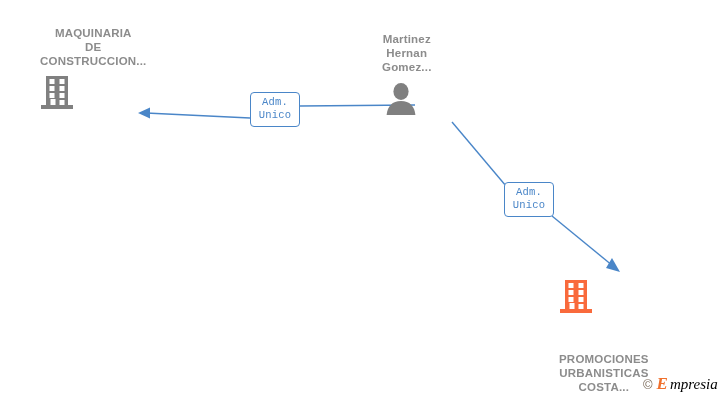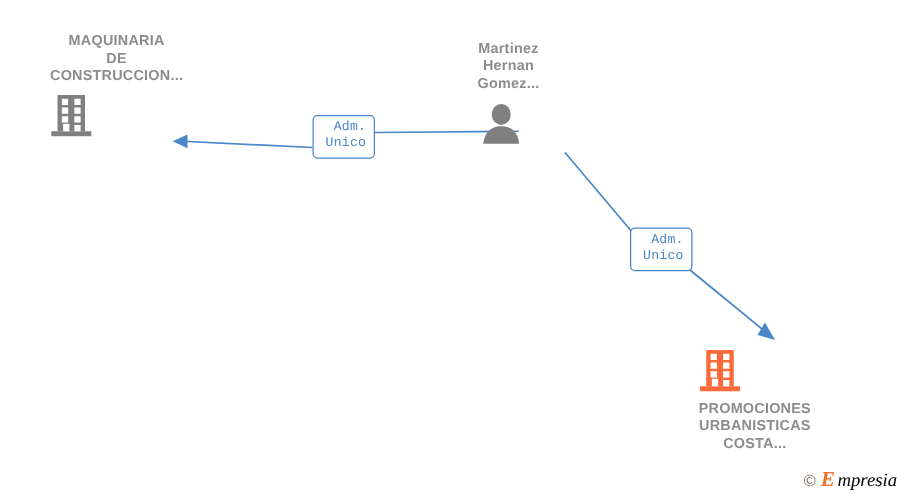--- a/index.html
+++ b/index.html
@@ -47,20 +47,21 @@
     left: 40px;
     top: 26px;
     width: 130px;
   }
   #node-maquinaria .node-icon { margin-top: 6px; }
 
   #node-promociones {
     left: 559px;
     top: 278px;
     width: 135px;
+    gap: 32px;
   }
   #node-promociones .node-label { margin-top: 6px; }
 
   
   #node-persona {
     left: 382px;
     top: 32px;
     width: 100px;
   }
   #node-persona .node-icon { margin-top: 8px; }
@@ -72,21 +73,21 @@
   .edge-label {
     position: absolute;
     box-sizing: border-box;
     background: #ffffff;
     border: 1px solid #4a86c8;
     border-radius: 4px;
     color: #4a86c8;
     font-family: "Liberation Mono", monospace;
     font-size: 10.5px;
     line-height: 13px;
-    text-align: right;
+    text-align: center;
     padding: 3px 6px 4px 6px;
     white-space: pre-line;
     letter-spacing: 0.2px;
   }
   #edge-label-1 { left: 250px; top: 92px; width: 50px; }
   #edge-label-2 { left: 504px; top: 182px; width: 50px; }
 
   
   #watermark {
     position: absolute;

